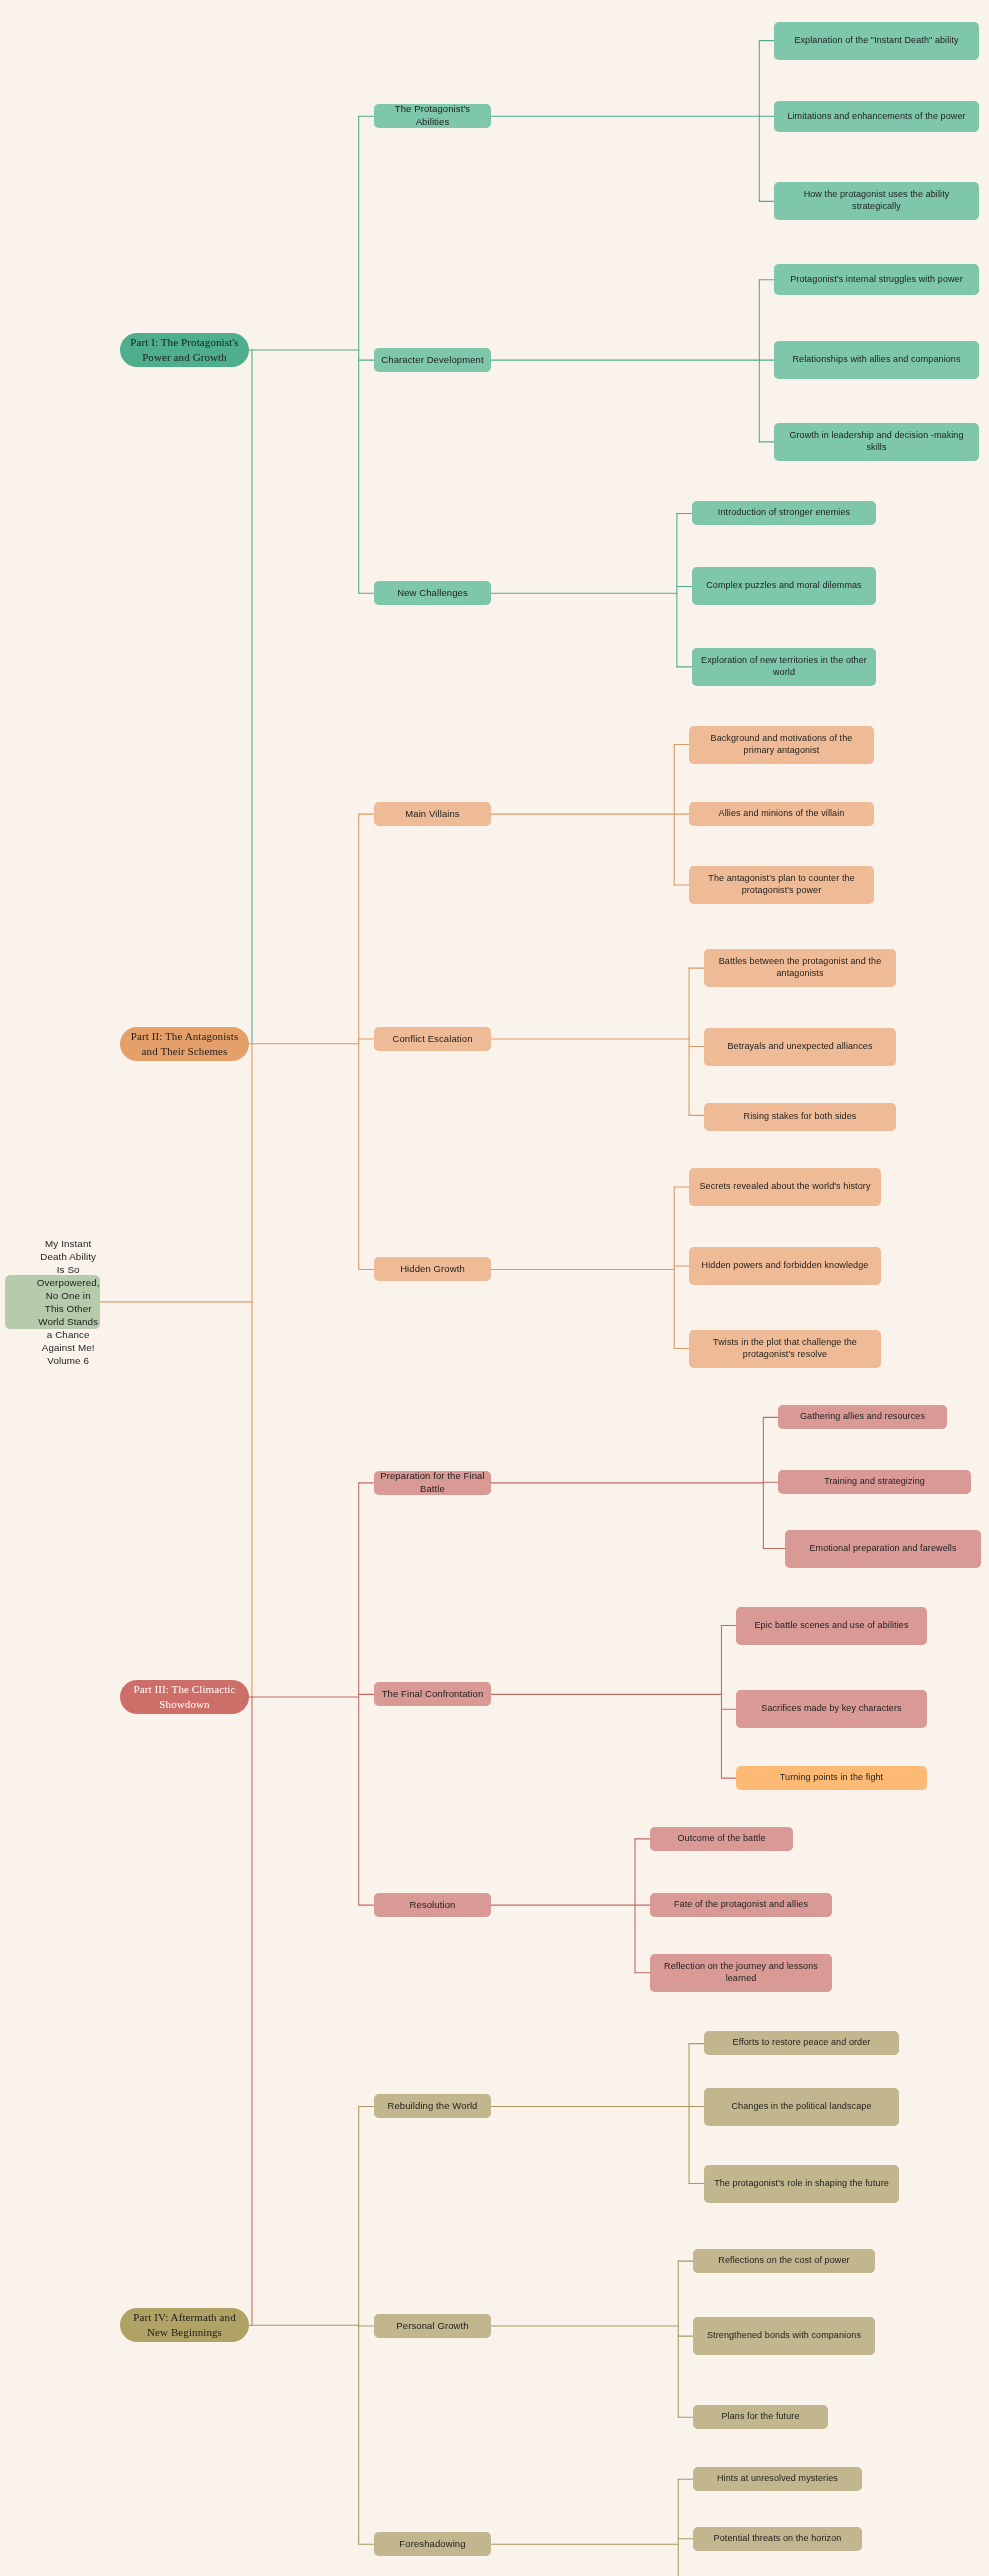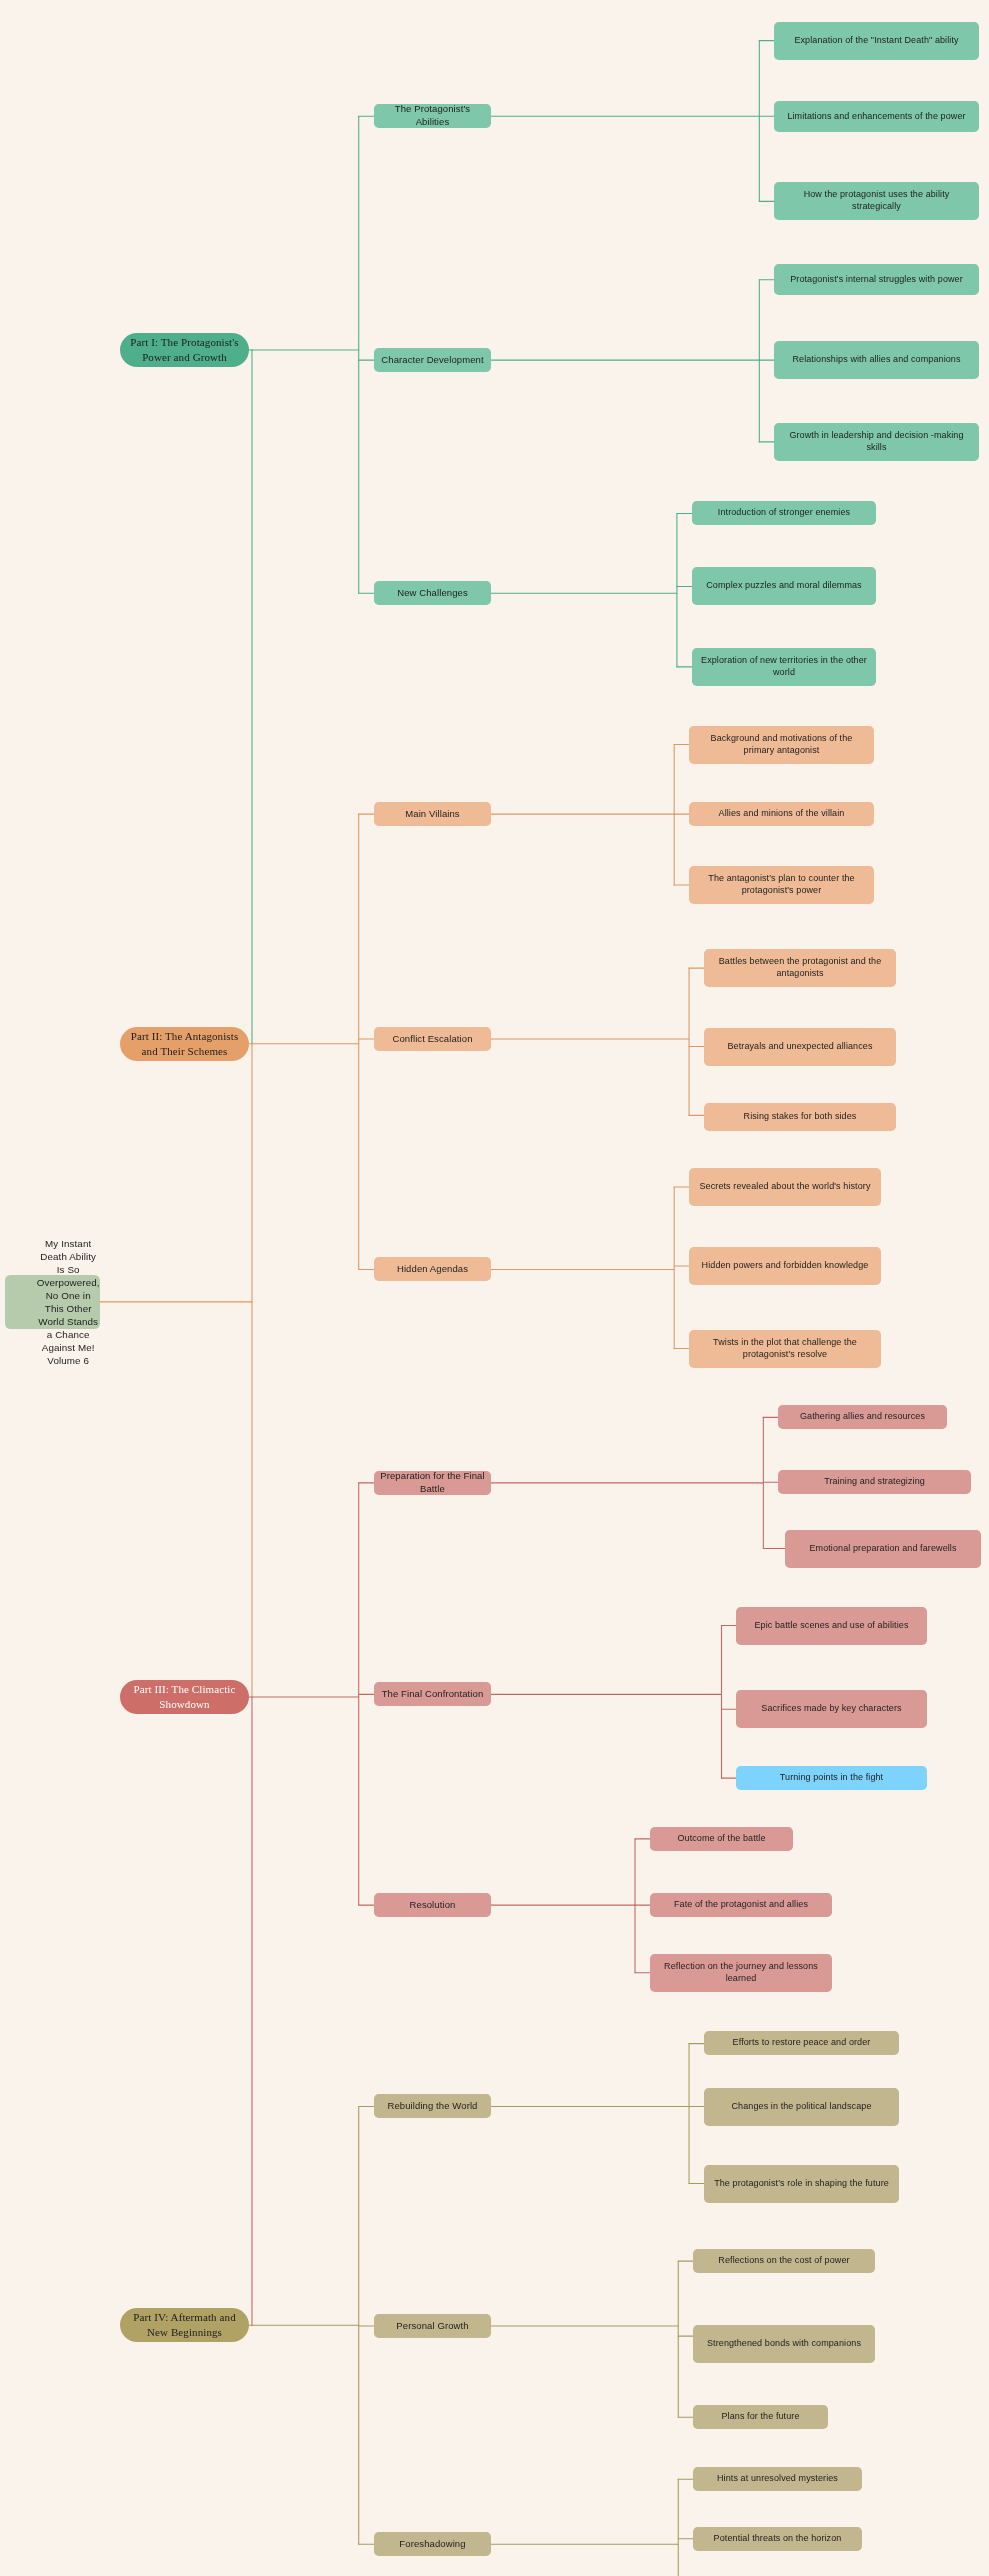--- a/index.html
+++ b/index.html
@@ -139,43 +139,43 @@
     <div class="node n-l3" style="left: 692px; top: 648px; width: 184px; height: 38px; background: rgb(127, 199, 170);">Exploration of new territories in the other world</div>
     <div class="node n-l1" style="left: 120px; top: 1027px; width: 129px; height: 34px; background: rgb(229, 160, 106);">Part II: The Antagonists and Their Schemes</div>
     <div class="node n-l2" style="left: 374px; top: 802px; width: 117px; height: 24px; background: rgb(238, 187, 150);">Main Villains</div>
     <div class="node n-l3" style="left: 689px; top: 726px; width: 185px; height: 38px; background: rgb(238, 187, 150);">Background and motivations of the primary antagonist</div>
     <div class="node n-l3" style="left: 689px; top: 802px; width: 185px; height: 24px; background: rgb(238, 187, 150);">Allies and minions of the villain</div>
     <div class="node n-l3" style="left: 689px; top: 866px; width: 185px; height: 38px; background: rgb(238, 187, 150);">The antagonist's plan to counter the protagonist's power</div>
     <div class="node n-l2" style="left: 374px; top: 1027px; width: 117px; height: 24px; background: rgb(238, 187, 150);">Conflict Escalation</div>
     <div class="node n-l3" style="left: 704px; top: 949px; width: 192px; height: 38px; background: rgb(238, 187, 150);">Battles between the protagonist and the antagonists</div>
     <div class="node n-l3" style="left: 704px; top: 1028px; width: 192px; height: 38px; background: rgb(238, 187, 150);">Betrayals and unexpected alliances</div>
     <div class="node n-l3" style="left: 704px; top: 1103px; width: 192px; height: 28px; background: rgb(238, 187, 150);">Rising stakes for both sides</div>
-    <div class="node n-l2" style="left: 374px; top: 1257px; width: 117px; height: 24px; background: rgb(238, 187, 150);">Hidden Agendas</div>
+    <div class="node n-l2" style="left: 374px; top: 1257px; width: 117px; height: 24px; background: rgb(238, 187, 150);">Hidden Growth</div>
     <div class="node n-l3" style="left: 689px; top: 1168px; width: 192px; height: 38px; background: rgb(238, 187, 150);">Secrets revealed about the world's history</div>
     <div class="node n-l3" style="left: 689px; top: 1247px; width: 192px; height: 38px; background: rgb(238, 187, 150);">Hidden powers and forbidden knowledge</div>
     <div class="node n-l3" style="left: 689px; top: 1330px; width: 192px; height: 38px; background: rgb(238, 187, 150);">Twists in the plot that challenge the protagonist's resolve</div>
     <div class="node n-l1 white-text" style="left: 120px; top: 1680px; width: 129px; height: 34px; background: rgb(205, 111, 104);">Part III: The Climactic Showdown</div>
     <div class="node n-l2" style="left: 374px; top: 1471px; width: 117px; height: 24px; background: rgb(217, 154, 150);">Preparation for the Final Battle</div>
     <div class="node n-l3" style="left: 778px; top: 1405px; width: 169px; height: 24px; background: rgb(217, 154, 150);">Gathering allies and resources</div>
     <div class="node n-l3" style="left: 778px; top: 1470px; width: 193px; height: 24px; background: rgb(217, 154, 150);">Training and strategizing</div>
     <div class="node n-l3" style="left: 785px; top: 1530px; width: 196px; height: 38px; background: rgb(217, 154, 150);">Emotional preparation and farewells</div>
     <div class="node n-l2" style="left: 374px; top: 1682px; width: 117px; height: 24px; background: rgb(217, 154, 150);">The Final Confrontation</div>
     <div class="node n-l3" style="left: 736px; top: 1607px; width: 191px; height: 38px; background: rgb(217, 154, 150);">Epic battle scenes and use of abilities</div>
     <div class="node n-l3" style="left: 736px; top: 1690px; width: 191px; height: 38px; background: rgb(217, 154, 150);">Sacrifices made by key characters</div>
-    <div class="node n-l3" style="left: 736px; top: 1766px; width: 191px; height: 24px; background: #7dd3fc;">Turning points in the fight</div>
+    <div class="node n-l3" style="left: 736px; top: 1766px; width: 191px; height: 24px; background: #fdba74;">Turning points in the fight</div>
     <div class="node n-l2" style="left: 374px; top: 1893px; width: 117px; height: 24px; background: rgb(217, 154, 150);">Resolution</div>
     <div class="node n-l3" style="left: 650px; top: 1827px; width: 143px; height: 24px; background: rgb(217, 154, 150);">Outcome of the battle</div>
     <div class="node n-l3" style="left: 650px; top: 1893px; width: 182px; height: 24px; background: rgb(217, 154, 150);">Fate of the protagonist and allies</div>
     <div class="node n-l3" style="left: 650px; top: 1954px; width: 182px; height: 38px; background: rgb(217, 154, 150);">Reflection on the journey and lessons learned</div>
     <div class="node n-l1" style="left: 120px; top: 2308px; width: 129px; height: 34px; background: rgb(176, 161, 100);">Part IV: Aftermath and New Beginnings</div>
     <div class="node n-l2" style="left: 374px; top: 2094px; width: 117px; height: 24px; background: rgb(194, 182, 142);">Rebuilding the World</div>
     <div class="node n-l3" style="left: 704px; top: 2031px; width: 195px; height: 24px; background: rgb(194, 182, 142);">Efforts to restore peace and order</div>
     <div class="node n-l3" style="left: 704px; top: 2088px; width: 195px; height: 38px; background: rgb(194, 182, 142);">Changes in the political landscape</div>
     <div class="node n-l3" style="left: 704px; top: 2165px; width: 195px; height: 38px; background: rgb(194, 182, 142);">The protagonist's role in shaping the future</div>
     <div class="node n-l2" style="left: 374px; top: 2314px; width: 117px; height: 24px; background: rgb(194, 182, 142);">Personal Growth</div>
     <div class="node n-l3" style="left: 693px; top: 2249px; width: 182px; height: 24px; background: rgb(194, 182, 142);">Reflections on the cost of power</div>
-    <div class="node n-l3" style="left: 693px; top: 2317px; width: 182px; height: 38px; background: rgb(194, 182, 142); margin-top: 8px;">Strengthened bonds with companions</div>
+    <div class="node n-l3" style="left: 693px; top: 2317px; width: 182px; height: 38px; background: rgb(194, 182, 142);">Strengthened bonds with companions</div>
     <div class="node n-l3" style="left: 693px; top: 2405px; width: 135px; height: 24px; background: rgb(194, 182, 142);">Plans for the future</div>
     <div class="node n-l2" style="left: 374px; top: 2532px; width: 117px; height: 24px; background: rgb(194, 182, 142);">Foreshadowing</div>
     <div class="node n-l3" style="left: 693px; top: 2467px; width: 169px; height: 24px; background: rgb(194, 182, 142);">Hints at unresolved mysteries</div>
     <div class="node n-l3" style="left: 693px; top: 2527px; width: 169px; height: 24px; background: rgb(194, 182, 142);">Potential threats on the horizon</div>
   </div>
 
 
 </body></html>

